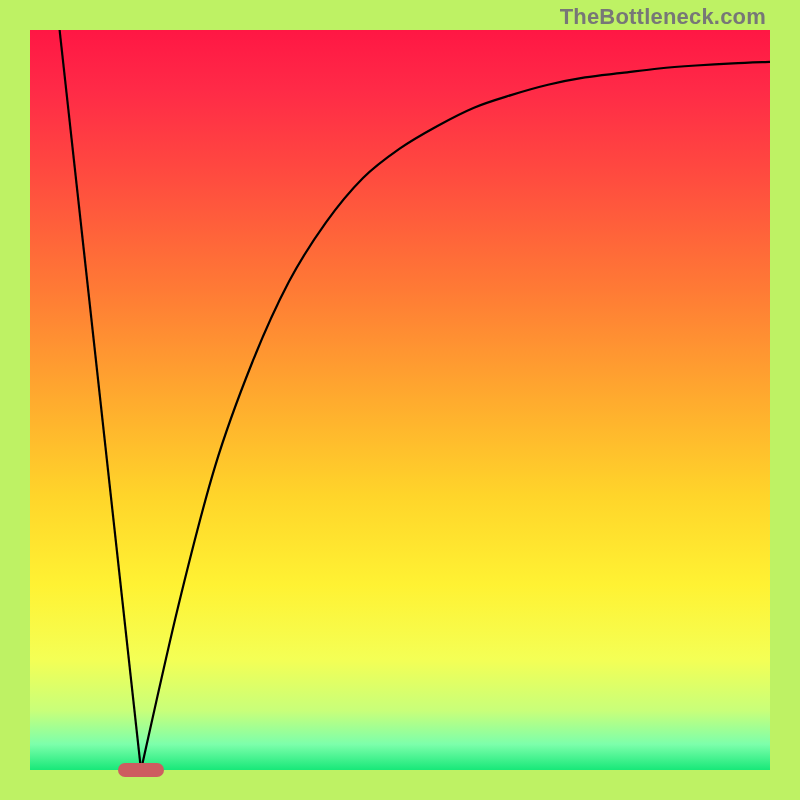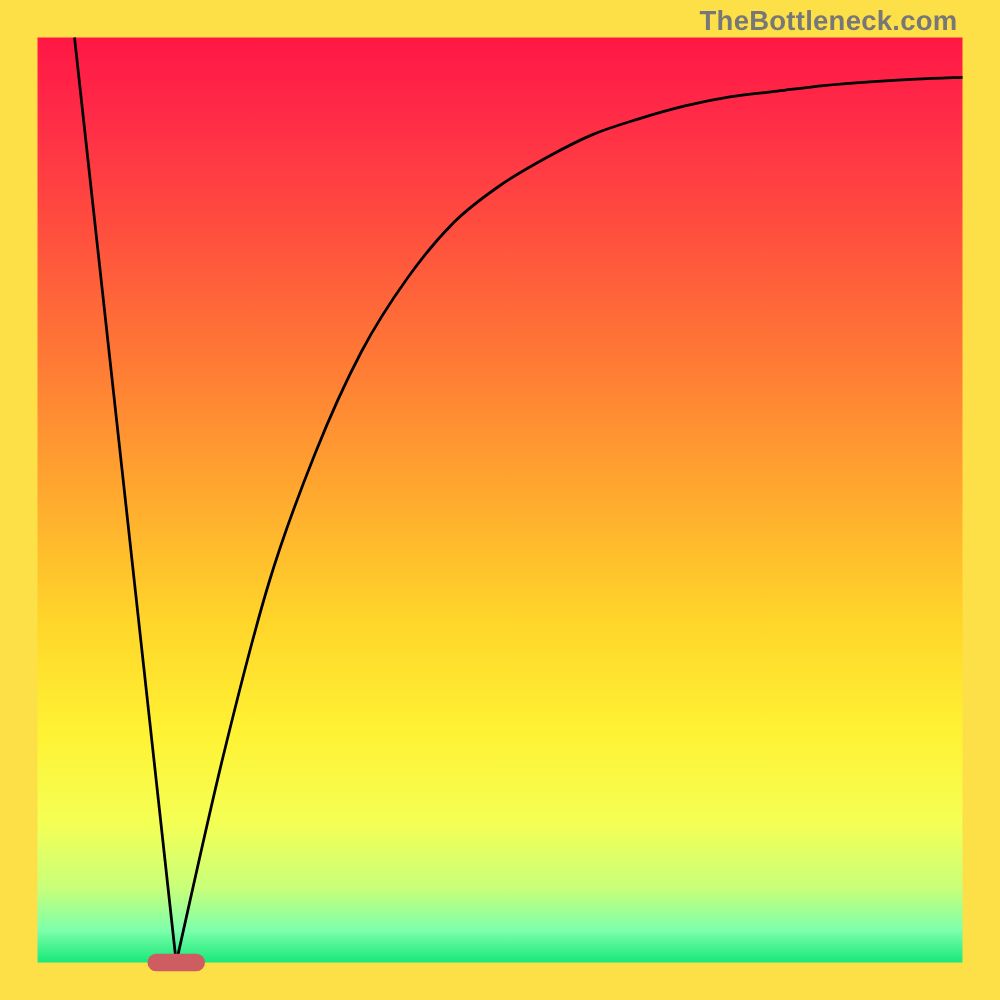--- a/index.html
+++ b/index.html
@@ -7,21 +7,21 @@
     padding: 0;
     width: 800px;
     height: 800px;
     background: #000;
     overflow: hidden;
   }
   .frame {
     position: relative;
     width: 800px;
     height: 800px;
-    background: #fde047;
+    background: #bef264;
   }
   .plot {
     position: absolute;
     left: 30px;
     top: 30px;
     width: 740px;
     height: 740px;
   }
   .gradient {
     position: absolute;

